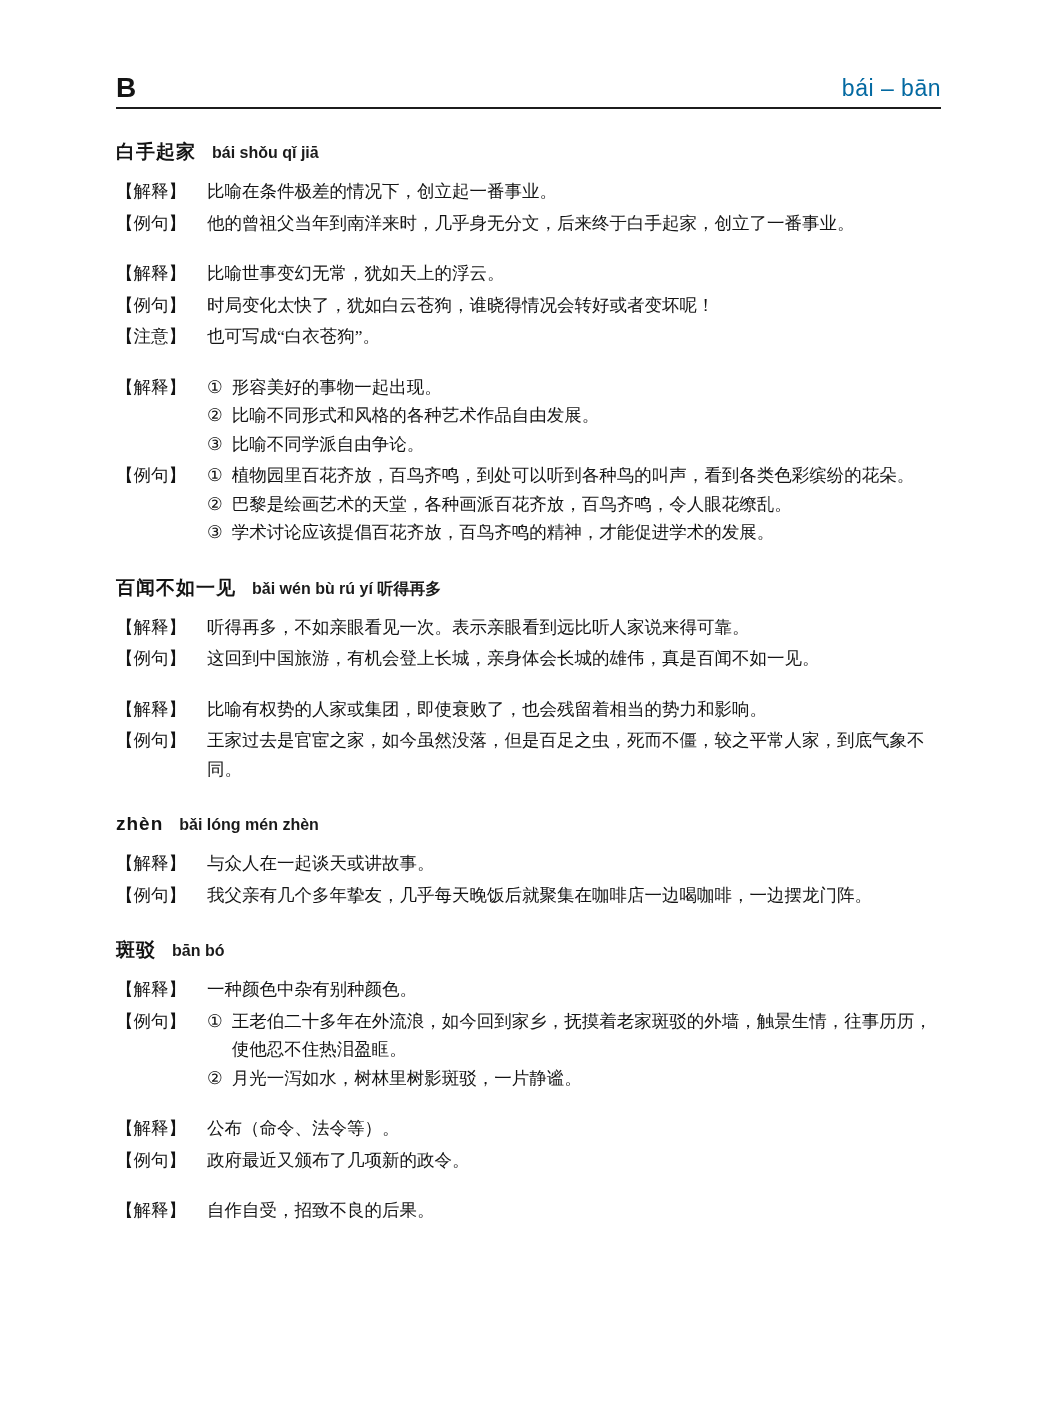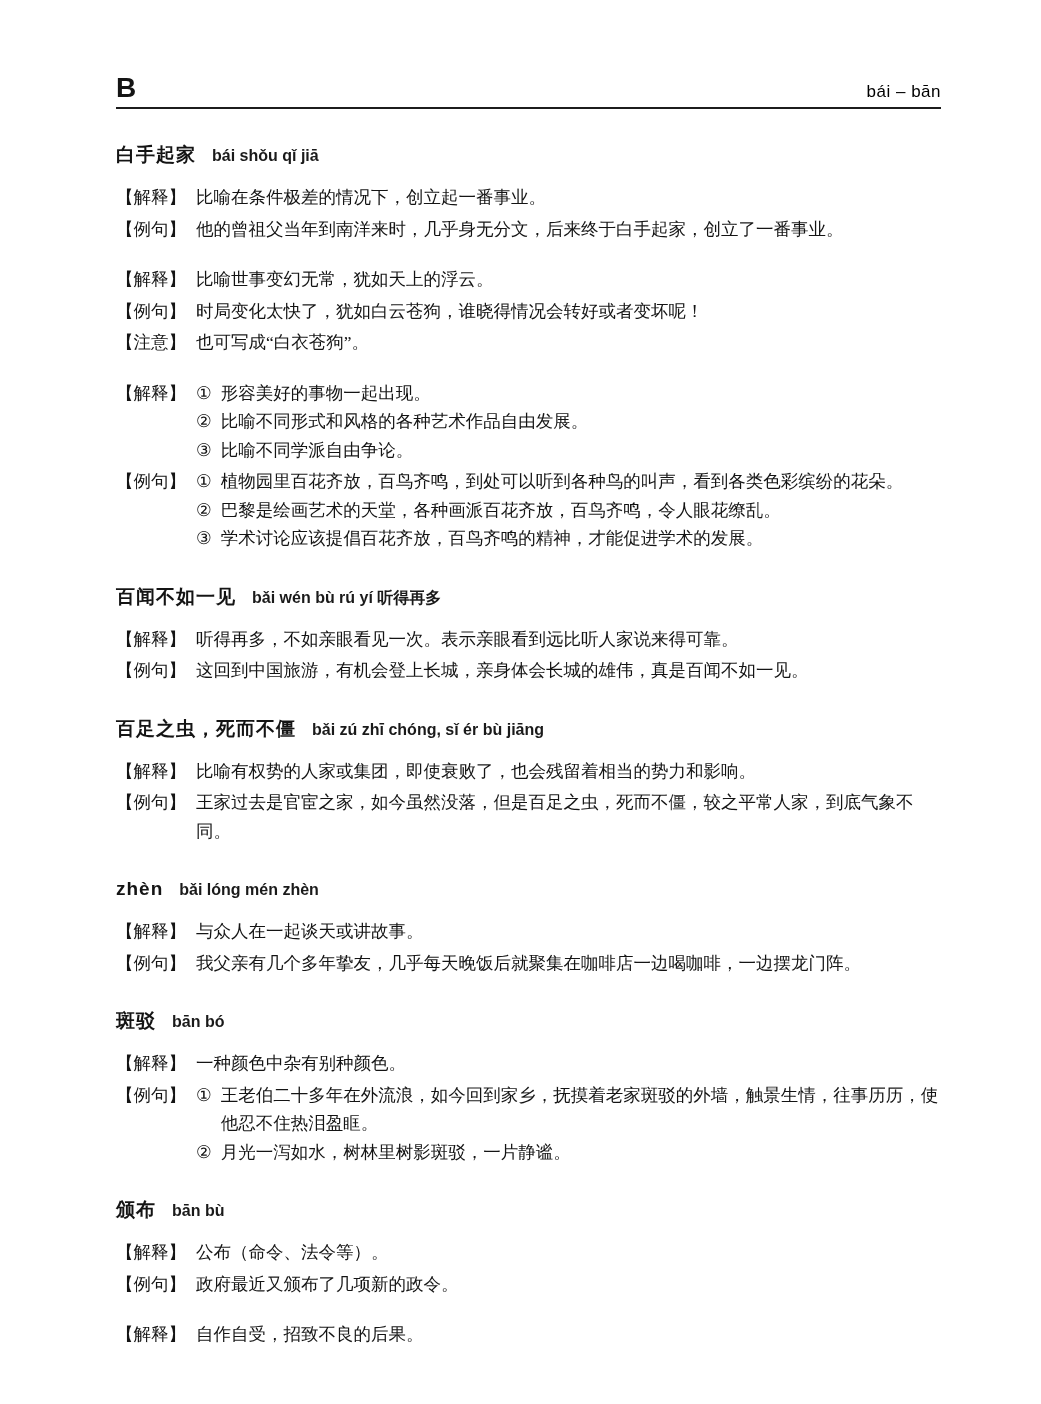--- a/index.html
+++ b/index.html
@@ -18,39 +18,39 @@
     border-bottom:2px solid #1c1c1c;
     padding-bottom:5px;
     margin-bottom:24px;
   }
   .section-letter {
     font-family:"Liberation Sans", sans-serif;
     font-weight:bold; font-size:28px; line-height:1;
   }
   .page-range {
     font-family:"Liberation Sans", sans-serif;
-    font-size:17px; color:#000000; letter-spacing:0.5px;
+    font-size:23px; color:#0369a1; letter-spacing:0.5px;
   }
   .entries { flex:0 0 auto; }
   .entry { margin-bottom:22px; }
-  .headline { margin:0 0 7px 0; line-height:40px; }
+  .headline { margin:0 0 7px 0; line-height:34px; }
   .headword {
     font-family:"Liberation Sans", sans-serif;
     font-weight:bold; font-size:19px; letter-spacing:1px;
   }
   .pinyin {
     font-family:"Liberation Sans", sans-serif;
     font-size:16px; margin-left:10px; color:#1a1a1a;
   }
   .block {
     display:flex; align-items:flex-start;
     font-size:17.5px; line-height:28.5px;
     margin-bottom:3px;
   }
-  .label { flex:0 0 auto; margin-right:10px; white-space:nowrap; }
+  .label { flex:0 0 auto; margin-right:21px; white-space:nowrap; }
   .items { flex:1 1 auto; min-width:0; }
   .item { display:flex; align-items:flex-start;justify-content:flex-end; }
   .num { flex:0 0 auto; margin-right:9px; }
   .text { flex:1 1 auto; min-width:0; }
 </style>
 </head>
 <body>
 
 <div class="page">
 
@@ -167,24 +167,20 @@
       <div class="items">
             <div class="item">
               <span class="text">这回到中国旅游，有机会登上长城，亲身体会长城的雄伟，真是百闻不如一见。</span>
             </div>
           </div>
     </div>
 
   </article>
 
   <article class="entry">
-    <h2 class="headline">
-      <span class="headword">百足之虫，死而不僵</span>
-      <span class="pinyin">bǎi zú zhī chóng, sǐ ér bù jiāng</span>
-    </h2>
     <div class="block">
       <span class="label">【解释】</span>
       <div class="items">
             <div class="item">
               <span class="text">比喻有权势的人家或集团，即使衰败了，也会残留着相当的势力和影响。</span>
             </div>
           </div>
     </div>
     <div class="block">
       <span class="label">【例句】</span>
@@ -244,24 +240,20 @@
             <div class="item">
               <span class="num">②</span>
               <span class="text">月光一泻如水，树林里树影斑驳，一片静谧。</span>
             </div>
           </div>
     </div>
 
   </article>
 
   <article class="entry">
-    <h2 class="headline">
-      <span class="headword">颁布</span>
-      <span class="pinyin">bān bù</span>
-    </h2>
     <div class="block">
       <span class="label">【解释】</span>
       <div class="items">
             <div class="item">
               <span class="text">公布（命令、法令等）。</span>
             </div>
           </div>
     </div>
     <div class="block">
       <span class="label">【例句】</span>

